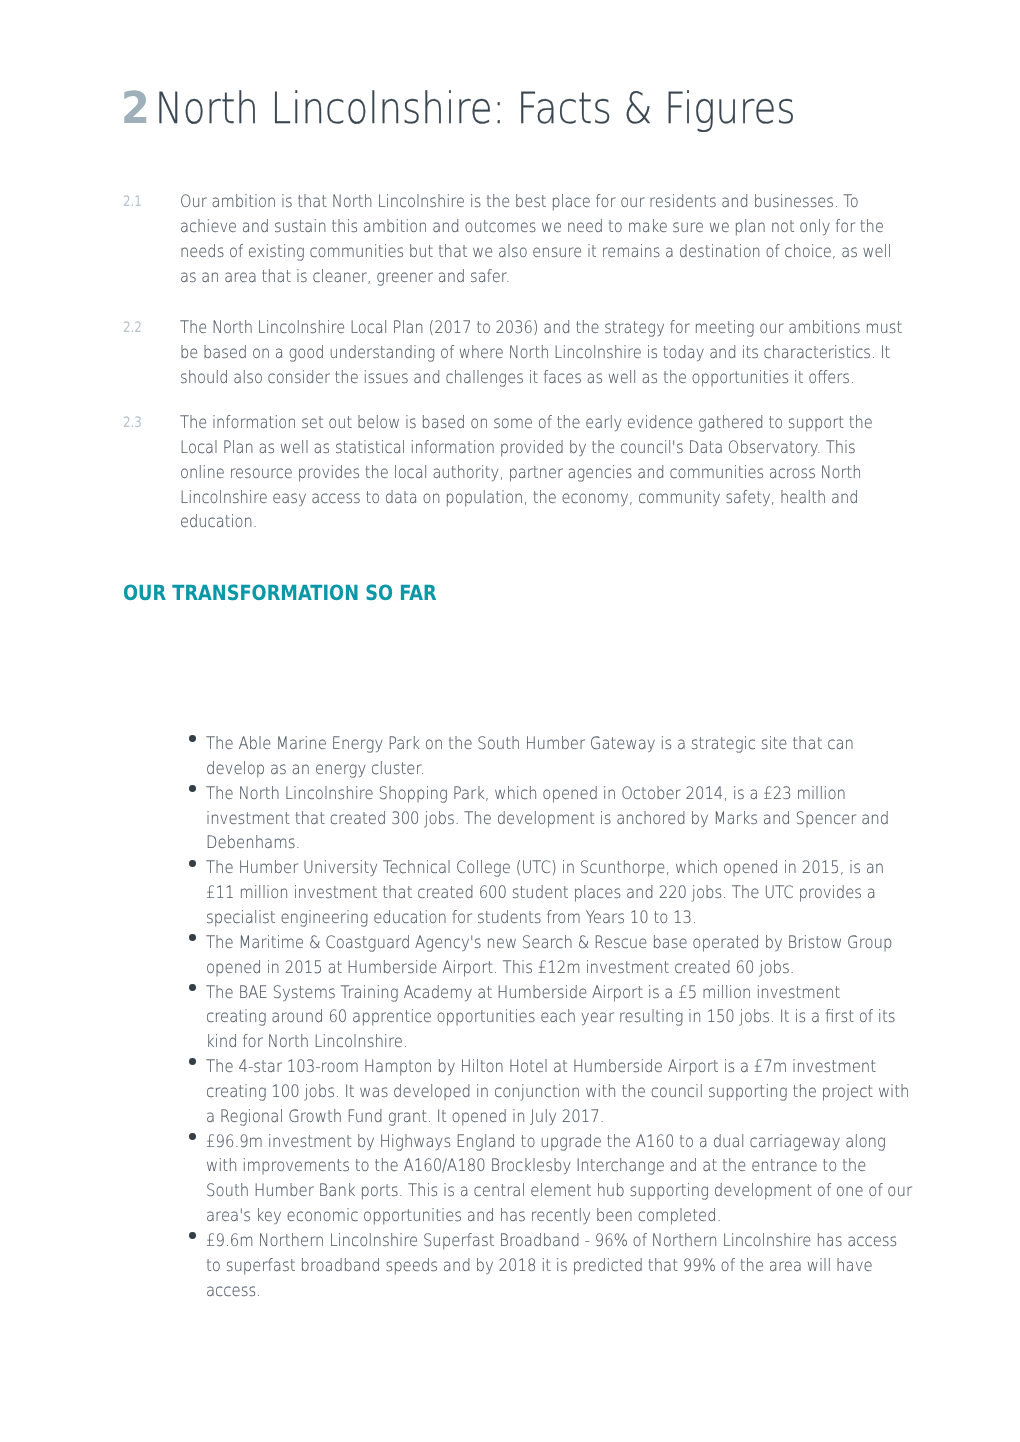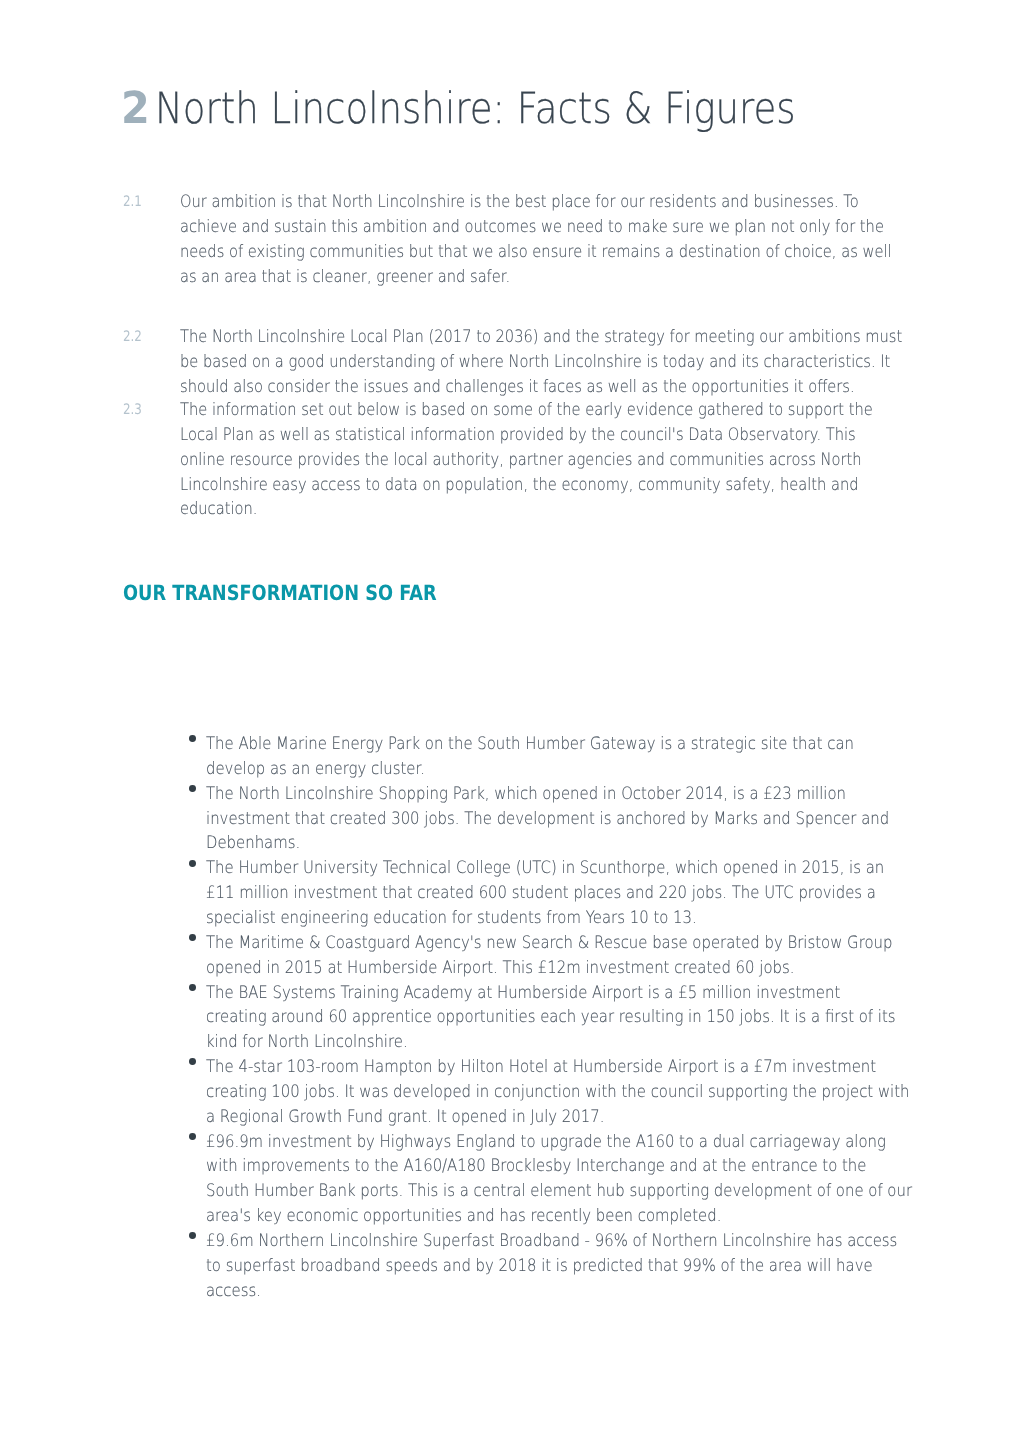--- a/index.html
+++ b/index.html
@@ -138,28 +138,28 @@
     </h1>
 
   <div class="para" style="top:190px">
     <span class="para-num">2.1</span>
     <div class="para-body">Our ambition is that North Lincolnshire is the best place for our residents and businesses. To
 achieve and sustain this ambition and outcomes we need to make sure we plan not only for the
 needs of existing communities but that we also ensure it remains a destination of choice, as well
 as an area that is cleaner, greener and safer.</div>
   </div>
 
-  <div class="para" style="top:325px">
+  <div class="para" style="top:316px">
     <span class="para-num">2.2</span>
     <div class="para-body">The North Lincolnshire Local Plan (2017 to 2036) and the strategy for meeting our ambitions must
 be based on a good understanding of where North Lincolnshire is today and its characteristics. It
 should also consider the issues and challenges it faces as well as the opportunities it offers.</div>
   </div>
 
-  <div class="para" style="top:398px">
+  <div class="para" style="top:411px">
     <span class="para-num">2.3</span>
     <div class="para-body">The information set out below is based on some of the early evidence gathered to support the
 Local Plan as well as statistical information provided by the council's Data Observatory. This
 online resource provides the local authority, partner agencies and communities across North
 Lincolnshire easy access to data on population, the economy, community safety, health and
 education.</div>
   </div>
 
   <h2 class="section-head" style="top:582px">OUR TRANSFORMATION SO FAR</h2>
 

